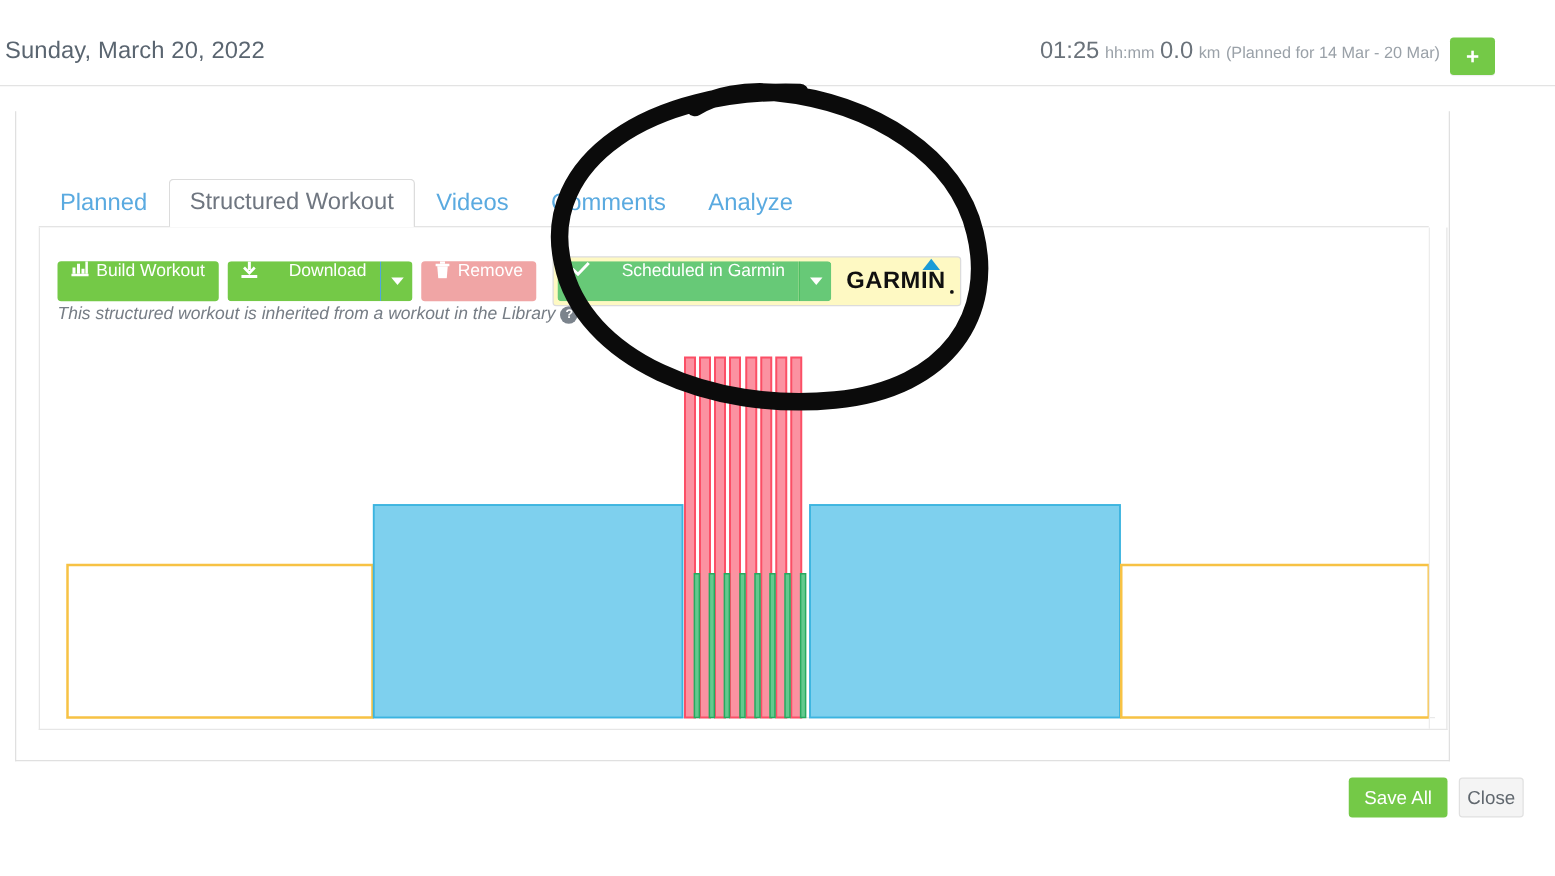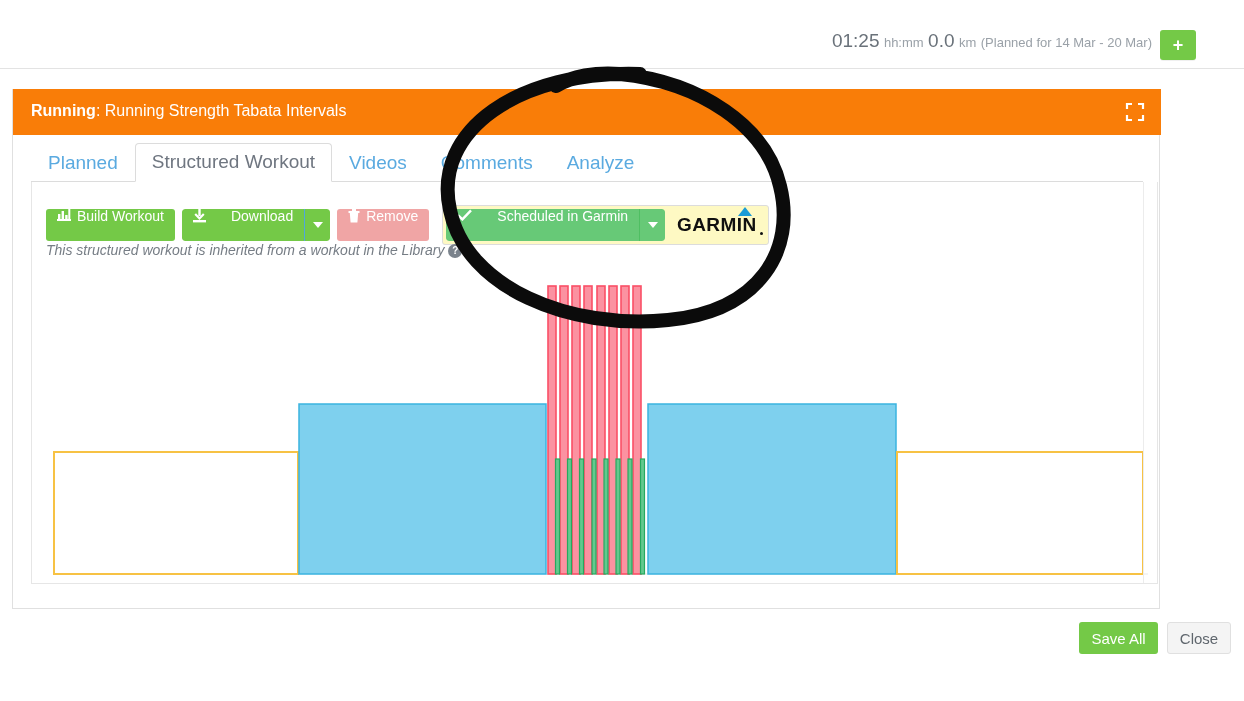--- a/index.html
+++ b/index.html
@@ -155,62 +155,50 @@
   .footer-btn {
     position: absolute; height: 32px; border-radius: 3px;
     font-size: 15px; font-family: "Liberation Sans", sans-serif;
     cursor: pointer; display:flex; align-items:center; justify-content:center;
   }
   .save-all {
     left: 1079px; top: 622px; width: 79px;
     background: #74c947; color: #fff; border: none;
   }
   .close-btn {
-    left: 1167px; top: 622px; width: 64px;
+    left: 1167px; top: 622px; width: 52px;
     background: #f4f4f4; color: #5f666d; border: 1px solid #e0e0e0;
   }
 
   
   .annot { position:absolute; left:0; top:0; width:1244px; height:701px; pointer-events:none; }
 </style>
 </head>
 <body>
 
 <div id="root">
 
   <div class="topbar">
+    <div class="top-date">Sunday, March 20, 2022</div>
 
     <div class="top-stats">
       <span class="stat-big">01:25</span>
       <span class="stat-unit">hh:mm</span>
       <span class="stat-big">0.0</span>
       <span class="stat-unit">km</span>
       <span class="stat-note">(Planned for 14 Mar - 20 Mar)</span>
     </div>
 
     <button class="add-btn">
       <span>+</span>
     </button>
   </div>
 
   <div class="card">
 
-    <div class="card-header">
-      <div class="card-title">
-        <b>Running</b><span>: </span><span>Running Strength Tabata Intervals</span>
-      </div>
-      <button class="expand-btn" aria-label="expand">
-        <svg width="20" height="20" viewBox="0 0 20 20">
-          <path d="M2,7 L2,2 L7,2" fill="none" stroke="#fff" stroke-width="2.2"></path>
-          <path d="M13,2 L18,2 L18,7" fill="none" stroke="#fff" stroke-width="2.2"></path>
-          <path d="M18,13 L18,18 L13,18" fill="none" stroke="#fff" stroke-width="2.2"></path>
-          <path d="M7,18 L2,18 L2,13" fill="none" stroke="#fff" stroke-width="2.2"></path>
-        </svg>
-      </button>
-    </div>
 
     <div class="tabs">
       <div class="tab">Planned</div>
       <div class="tab active">Structured Workout</div>
       <div class="tab">Videos</div>
       <div class="tab">Comments</div>
       <div class="tab">Analyze</div>
     </div>
 
     <div class="panel">

